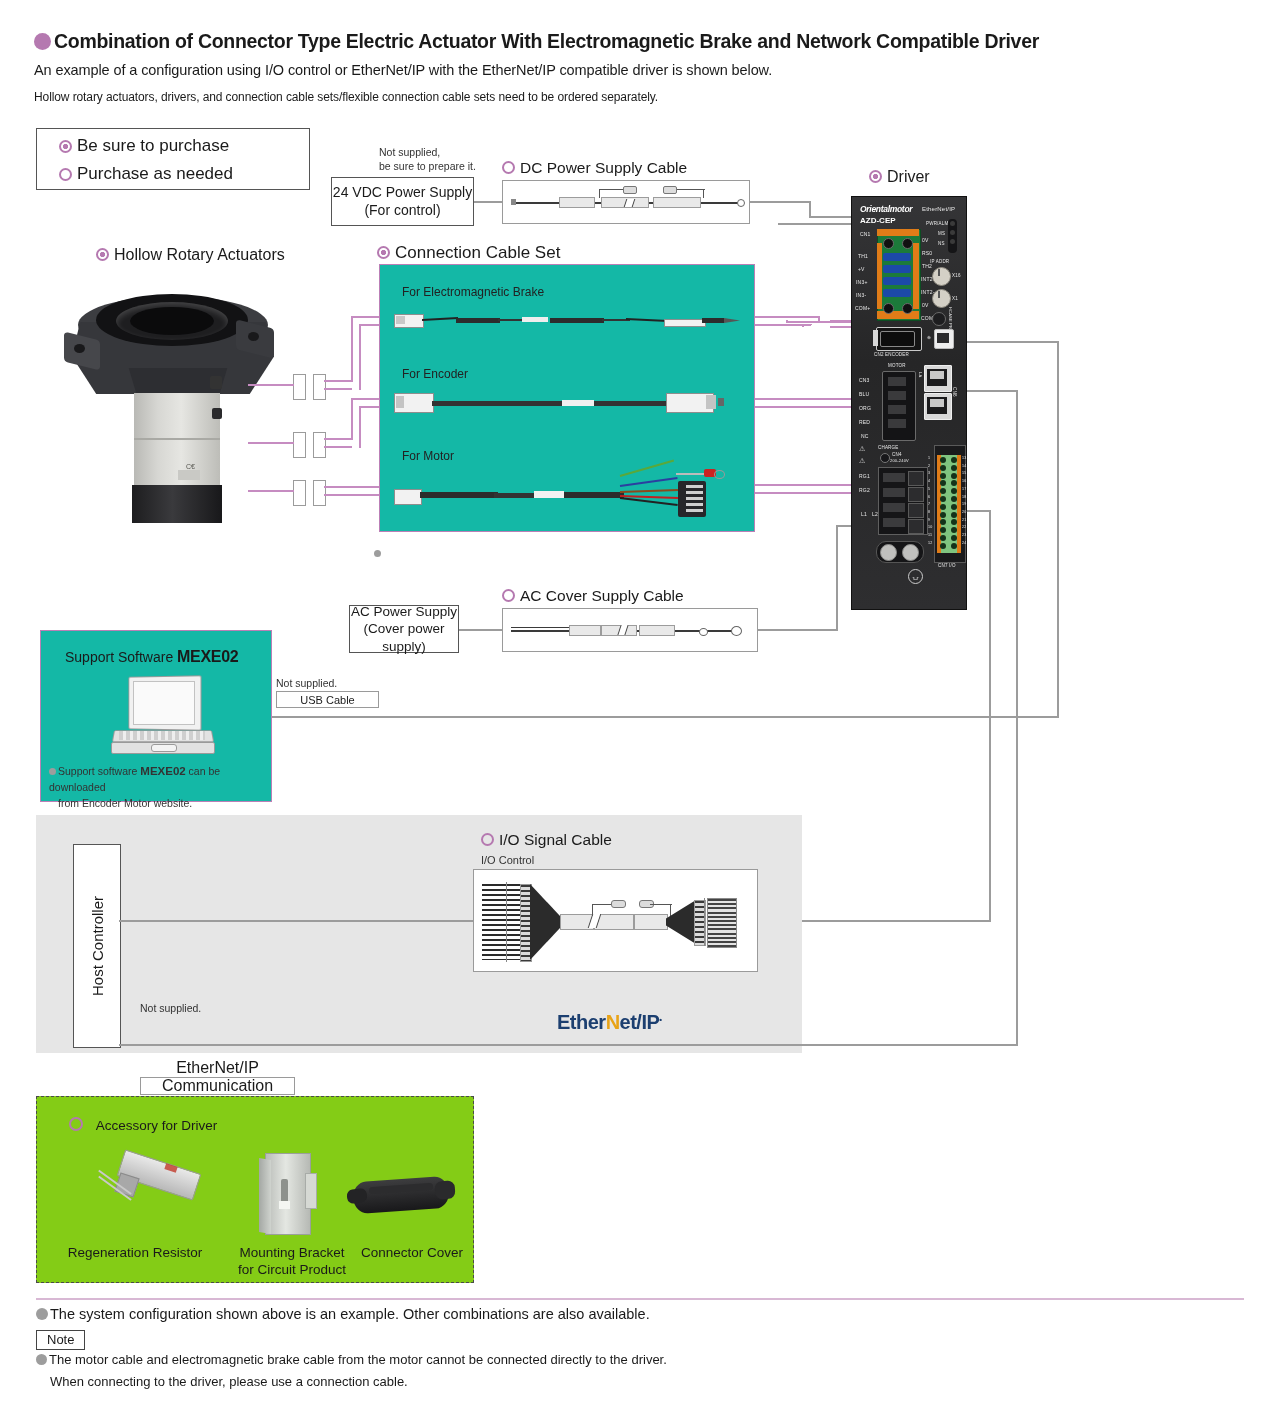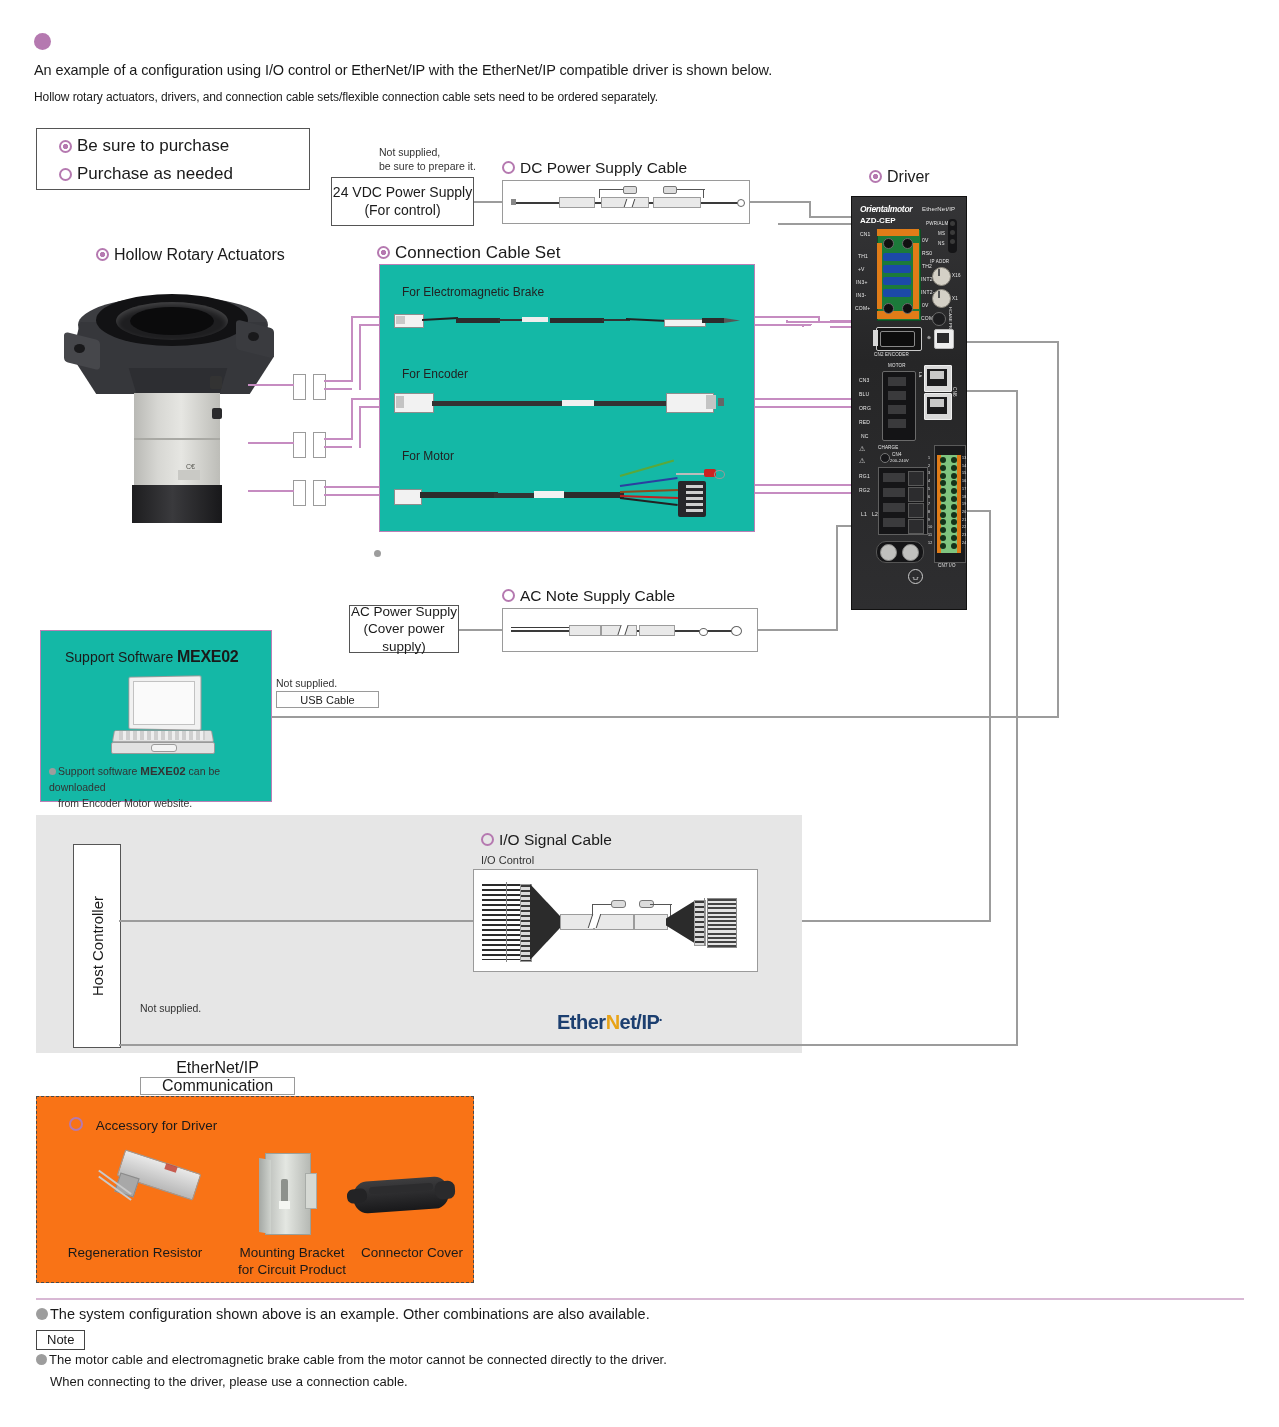--- a/index.html
+++ b/index.html
@@ -55,21 +55,21 @@
   .dorange{position:absolute;background:#e07c18;}
   .dblue{position:absolute;background:#1c49a8;border-radius:2px;}
   .dscrew{position:absolute;background:#111;border:1.2px solid #6d6d6d;border-radius:50%;}
   .dport{position:absolute;background:#141414;border:1.4px solid #c9c9c9;border-radius:2px;}
   .drj{position:absolute;background:#d8d8d8;border:1.2px solid #efefef;border-radius:1px;}
 
   
   #gray-panel{left:36px;top:815px;width:766px;height:238px;background:#e6e6e6;}
 
   
-  #acc-box{left:36px;top:1096px;width:438px;height:187px;border:1.8px dashed #4a4a4a;box-sizing:border-box;background:#f97316;}
+  #acc-box{left:36px;top:1096px;width:438px;height:187px;border:1.8px dashed #4a4a4a;box-sizing:border-box;background:#84cc16;}
   .acc-cap{font-size:13.5px;}
 
   
   #foot-rule{left:36px;top:1298px;width:1208px;height:1.6px;background:#d8b8d4;}
   .fnote{font-size:14.5px;}
   .fdot{display:inline-block;width:12px;height:12px;border-radius:50%;background:#9d9d9d;vertical-align:-1px;margin-right:2px;}
   #note-tag{border:1.2px solid #444;font-size:13px;padding:1px 10px 2px 10px;background:#fff;display:inline-block;}
 
   
   #eip-logo{left:557px;top:1011px;font-size:20px;font-weight:bold;color:#1c3f70;letter-spacing:-0.5px;font-family:"Liberation Sans",sans-serif;}
@@ -87,21 +87,21 @@
   
   .cable-core{position:absolute;background:#333;height:2.4px;}
   .cable-seg{position:absolute;background:#e9e9e9;border:1px solid #9c9c9c;}
   .conn-blk{position:absolute;background:#2c2c2c;}
   .conn-wht{position:absolute;background:#f2f2f2;border:1px solid #8e8e8e;}
 </style>
 </head>
 <body>
 
 <div class="abs" id="header-title">
-  <span class="bigdot"></span>
+  <span class="bigdot"></span><span>Combination of Connector Type Electric Actuator With Electromagnetic Brake and Network Compatible Driver</span>
 </div>
 <div class="abs" id="header-sub1">An example of a configuration using I/O control or EtherNet/IP with the EtherNet/IP compatible driver is shown below.</div>
 <div class="abs" id="header-sub2">Hollow rotary actuators, drivers, and connection cable sets/flexible connection cable sets need to be ordered separately.</div>
 
 <div class="abs sbox" id="legend-box">
   <div class="legend-row">
     <span class="ring filled"></span>
     <span>Be sure to purchase</span>
   </div>
   <div class="legend-row">
@@ -291,21 +291,21 @@
 
 <div class="abs tiny" style="left:374px;top:546px;width:380px;line-height:1.5;">
   <span style="display:inline-block;width:7px;height:7px;border-radius:50%;background:#9d9d9d;vertical-align:0px;margin-right:2px;"></span>
 </div>
 
 <div class="abs sbox center-txt" style="left:349px;top:605px;width:110px;height:48px;font-size:13.5px;line-height:1.28;">
   <div>AC Power Supply</div>
   <div>(Cover power supply)</div>
 </div>
 <div class="abs cap" style="left:502px;top:587px;">
-  <span class="ring"></span><span>AC Note Supply Cable</span>
+  <span class="ring"></span><span>AC Cover Supply Cable</span>
 </div>
 <div class="abs gbox" style="left:502px;top:608px;width:256px;height:44px;">
   <div style="position:absolute;left:8px;top:21px;width:230px;height:1.6px;background:#3a3a3a;"></div>
   <div style="position:absolute;left:8px;top:18px;width:58px;height:1.2px;background:#3a3a3a;"></div>
   <div class="cable-seg" style="left:66px;top:16px;width:30px;height:9px;"></div>
   <div class="cable-seg" style="left:98px;top:16px;width:34px;height:9px;"></div>
   <div class="cable-seg" style="left:136px;top:16px;width:34px;height:9px;"></div>
   <div style="position:absolute;left:116px;top:16px;width:6px;height:10px;background:#fff;border-left:1.2px solid #444;border-right:1.2px solid #444;transform:skewX(-18deg);"></div>
   <div style="position:absolute;left:196px;top:19px;width:7px;height:6px;border:1px solid #666;border-radius:50%;background:#fff;"></div>
   <div style="position:absolute;left:228px;top:17px;width:9px;height:8px;border:1.2px solid #666;border-radius:50%;background:#fff;"></div>

